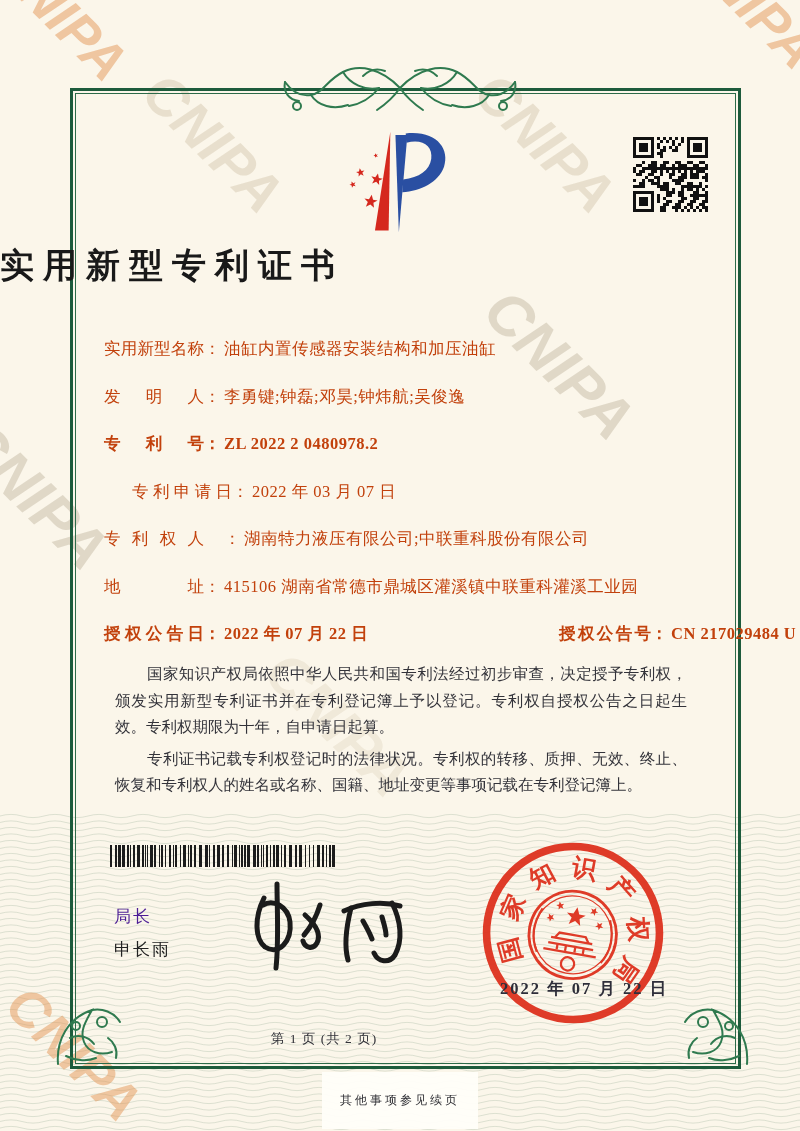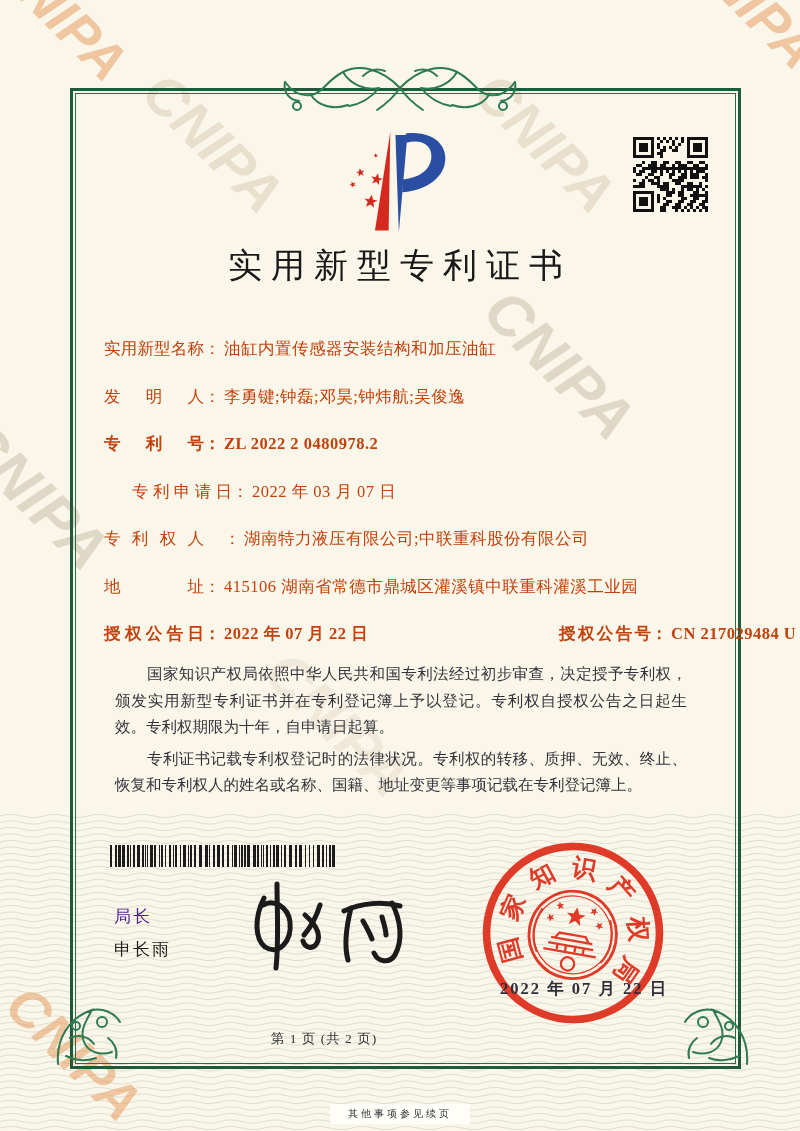--- a/index.html
+++ b/index.html
@@ -20,22 +20,22 @@
   .frame{position:absolute;left:70px;top:88px;width:665px;height:975px;
          border:3px solid #1d5b3c;z-index:2;pointer-events:none;}
   .frame-inner{position:absolute;left:2px;top:2px;right:2px;bottom:2px;border:1px solid #2c6b49;}
   .ornament{position:absolute;z-index:2;pointer-events:none;}
 
   
   .content{position:absolute;left:0;top:0;width:800px;height:1131px;z-index:3;}
   .cert-no{position:absolute;left:118px;top:140px;font-size:17px;letter-spacing:2px;color:#2e2e33;}
   .logo{position:absolute;left:334px;top:130px;}
   .qr{position:absolute;left:633px;top:137px;width:75px;height:75px;}
-  .doc-title{position:absolute;left:0;top:243px;width:800px;text-align:center;
-             font-size:34px;font-weight:normal;color:#191919;letter-spacing:9px;}
+  .doc-title{position:absolute;left:0;top:243px;width:800px;
+             font-size:34px;font-weight:bold;color:#191919;letter-spacing:9px;}
 
   .field-row{position:absolute;left:104px;font-size:16.5px;color:#c2410c;white-space:nowrap;}
   .flabel{display:inline-block;width:100px;text-align:justify;text-align-last:justify;vertical-align:bottom;}
   .fcolon{display:inline-block;width:20px;}
   .fvalue{letter-spacing:0.5px;}
   .grant-col2{position:absolute;left:455px;top:0;}
   .grant-col2 .flabel{width:92px;}
 
   .paras{position:absolute;left:110px;top:656px;width:582px;font-size:15.5px;
          color:#33333a;text-align:justify;line-height:26.5px;}
@@ -48,22 +48,22 @@
           font-size:17px;color:#222;letter-spacing:2px;}
   .signature{position:absolute;left:232px;top:878px;}
 
   .seal{position:absolute;left:478px;top:838px;width:190px;height:190px;transform:rotate(10deg);opacity:0.92;}
   .seal-date{position:absolute;left:500px;top:978px;font-size:16.5px;font-weight:600;
              color:#2e2e3a;letter-spacing:2px;white-space:nowrap;}
 
   .page-num{position:absolute;left:0;top:1030px;width:648px;text-align:center;
             font-size:13.5px;color:#33333a;letter-spacing:1px;}
   .cont-note{position:absolute;left:50%;transform:translateX(-50%);top:1072px;
-             background:rgba(255,254,249,0.95);padding:3px 18px;font-size:10px;
-             color:#2f2f34;letter-spacing:3px;white-space:nowrap;margin-top:32px;}
+             background:rgba(255,254,249,0.95);padding:20px 18px;font-size:12px;
+             color:#2f2f34;letter-spacing:3px;white-space:nowrap;}
 </style>
 </head>
 <body>
 
 <div class="page">
 
   <svg id="waves-svg" width="800" height="1131">
       <g fill="none" stroke="rgba(150,172,150,0.30)" stroke-width="1">
         <path d="M0 816.0 q11 -3.2 22 0 q11 3.2 22 0 q11 -3.2 22 0 q11 3.2 22 0 q11 -3.2 22 0 q11 3.2 22 0 q11 -3.2 22 0 q11 3.2 22 0 q11 -3.2 22 0 q11 3.2 22 0 q11 -3.2 22 0 q11 3.2 22 0 q11 -3.2 22 0 q11 3.2 22 0 q11 -3.2 22 0 q11 3.2 22 0 q11 -3.2 22 0 q11 3.2 22 0 q11 -3.2 22 0 q11 3.2 22 0 q11 -3.2 22 0 q11 3.2 22 0 q11 -3.2 22 0 q11 3.2 22 0 q11 -3.2 22 0 q11 3.2 22 0 q11 -3.2 22 0 q11 3.2 22 0 q11 -3.2 22 0 q11 3.2 22 0 q11 -3.2 22 0 q11 3.2 22 0 q11 -3.2 22 0 q11 3.2 22 0 q11 -3.2 22 0 q11 3.2 22 0 q11 -3.2 22 0 q11 3.2 22 0"></path>
         <path d="M0 822.5 q11 -3.2 22 0 q11 3.2 22 0 q11 -3.2 22 0 q11 3.2 22 0 q11 -3.2 22 0 q11 3.2 22 0 q11 -3.2 22 0 q11 3.2 22 0 q11 -3.2 22 0 q11 3.2 22 0 q11 -3.2 22 0 q11 3.2 22 0 q11 -3.2 22 0 q11 3.2 22 0 q11 -3.2 22 0 q11 3.2 22 0 q11 -3.2 22 0 q11 3.2 22 0 q11 -3.2 22 0 q11 3.2 22 0 q11 -3.2 22 0 q11 3.2 22 0 q11 -3.2 22 0 q11 3.2 22 0 q11 -3.2 22 0 q11 3.2 22 0 q11 -3.2 22 0 q11 3.2 22 0 q11 -3.2 22 0 q11 3.2 22 0 q11 -3.2 22 0 q11 3.2 22 0 q11 -3.2 22 0 q11 3.2 22 0 q11 -3.2 22 0 q11 3.2 22 0 q11 -3.2 22 0 q11 3.2 22 0"></path>

